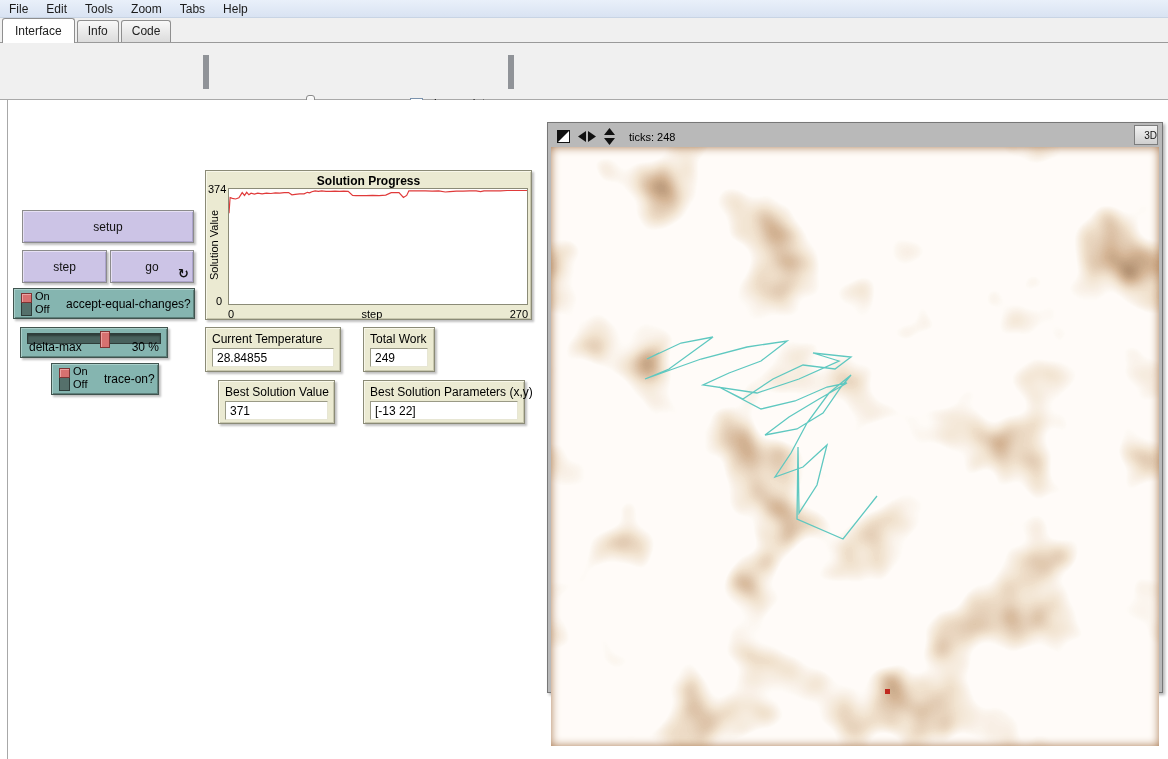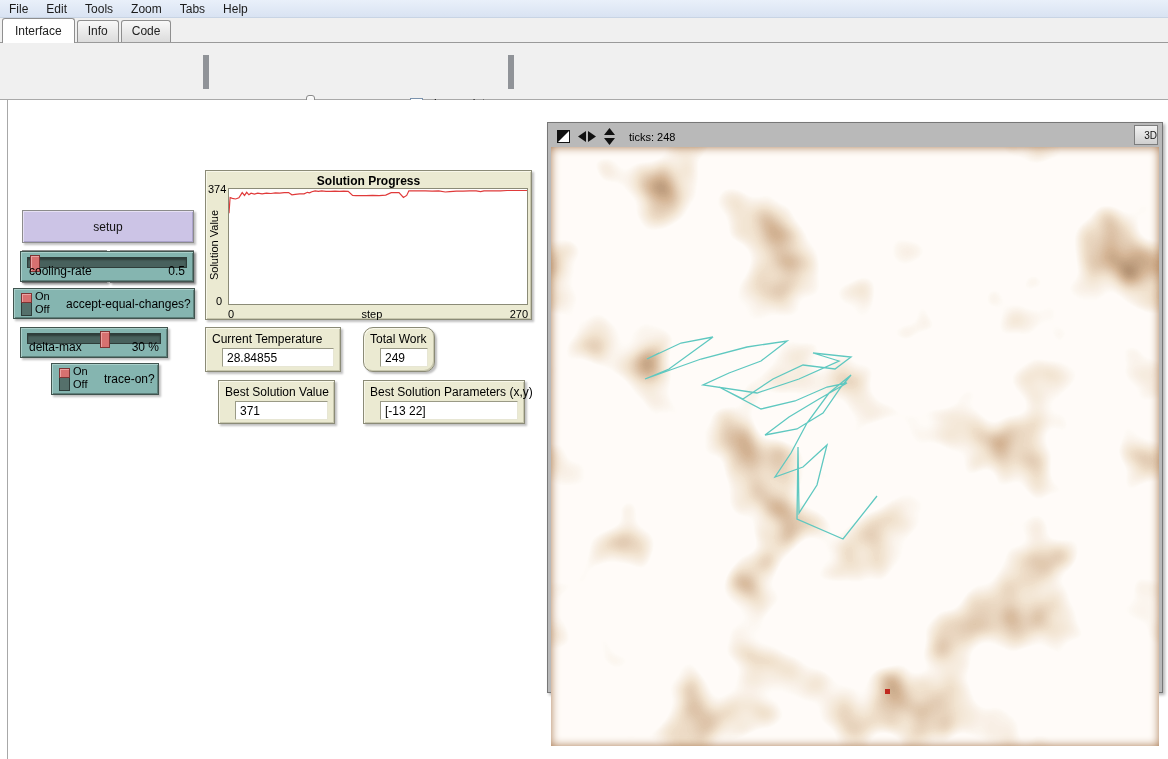--- a/index.html
+++ b/index.html
@@ -77,21 +77,21 @@
   .sw-onoff { position:absolute; left:21px; top:1px; font-size:11px; line-height:13px; color:#000; }
   .sw-label { position:absolute; left:52px; top:0; height:100%; display:flex; align-items:center;
               font-size:12px; color:#000; }
 
   
   .nl-beige { position:absolute; background:#ebead2; border:1px solid #8b8b77;
               box-shadow:inset 1px 1px 0 #f8f7e9, inset -1px -1px 0 #c8c7ae, 2px 2px 2px rgba(0,0,0,.25); }
   .mon-label { position:absolute; left:6px; top:4px; font-size:12px; color:#000; white-space:nowrap; }
   .mon-value { position:absolute; left:6px; right:6px; top:20px; height:19px; background:#fff;
                border:1px solid #9a9a86; border-right-color:#e7e6d4; border-bottom-color:#e7e6d4;
-               font-size:12px; color:#000; display:flex; align-items:center; padding-left:4px;margin-left:10px; }
+               font-size:12px; color:#000; display:flex; align-items:center; padding-left:4px; }
 
   #plot-title { position:absolute; left:0; right:0; top:3px; text-align:center;
                 font-size:12px; font-weight:bold; color:#000; }
   #plot-area { position:absolute; left:22px; top:17px; width:300px; height:117px; background:#fff;
                border:1px solid #8b8b77; }
   #plot-ymax { position:absolute; left:2px; top:12px; font-size:11px; }
   #plot-ymin { position:absolute; left:10px; top:124px; font-size:11px; }
   #plot-ylab { position:absolute; left:-37px; top:68px; font-size:11px; transform:rotate(-90deg);
                transform-origin:center; width:90px; text-align:center; }
   .plot-xrow { position:absolute; left:22px; width:300px; top:137px; display:flex;
@@ -196,29 +196,20 @@
     <span>setup</span>
   </div>
   <div class="nl-button" style="left:22px; top:110px; width:85px; height:33px;">
     <span>step</span>
   </div>
   <div class="nl-button" style="left:110px; top:110px; width:84px; height:33px;">
     <span>go</span>
     <span class="forever-glyph">↻</span>
   </div>
 
-  <div class="nl-teal" style="left:20px; top:151px; width:174px; height:31px;">
-    <div class="sl-track">
-      <div class="sl-handle" style="left:2px;"></div>
-    </div>
-    <div class="sl-row">
-      <span>cooling-rate</span>
-      <span>0.5</span>
-    </div>
-  </div>
 
   <div class="nl-teal" style="left:13px; top:188px; width:182px; height:31px;">
     <div class="sw-track">
       <div class="sw-handle"></div>
     </div>
     <div class="sw-onoff">
       <div>On</div>
       <div>Off</div>
     </div>
     <span class="sw-label">accept-equal-changes?</span>
@@ -259,21 +250,21 @@
       <span>0</span>
       <span>step</span>
       <span>270</span>
     </div>
   </div>
 
   <div class="nl-beige" style="left:205px; top:227px; width:136px; height:45px;">
     <span class="mon-label">Current Temperature</span>
     <div class="mon-value">28.84855</div>
   </div>
-  <div class="nl-beige" style="left:363px; top:227px; width:72px; height:45px;border-radius:10px;">
+  <div class="nl-beige" style="left:363px; top:227px; width:72px; height:45px;">
     <span class="mon-label">Total Work</span>
     <div class="mon-value">249</div>
   </div>
   <div class="nl-beige" style="left:218px; top:280px; width:117px; height:44px;">
     <span class="mon-label">Best Solution Value</span>
     <div class="mon-value">371</div>
   </div>
   <div class="nl-beige" style="left:363px; top:280px; width:162px; height:44px;">
     <span class="mon-label">Best Solution Parameters (x,y)</span>
     <div class="mon-value">[-13 22]</div>

